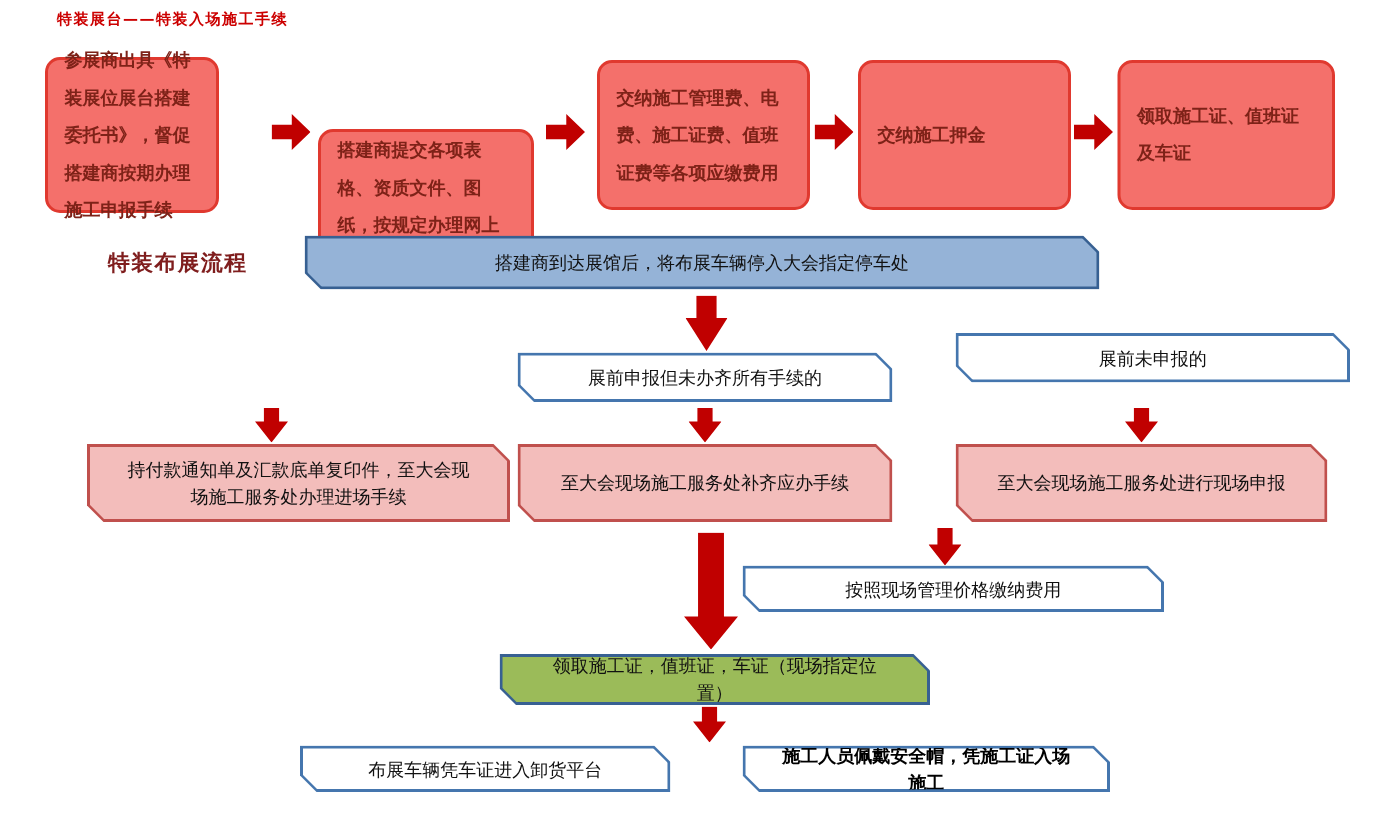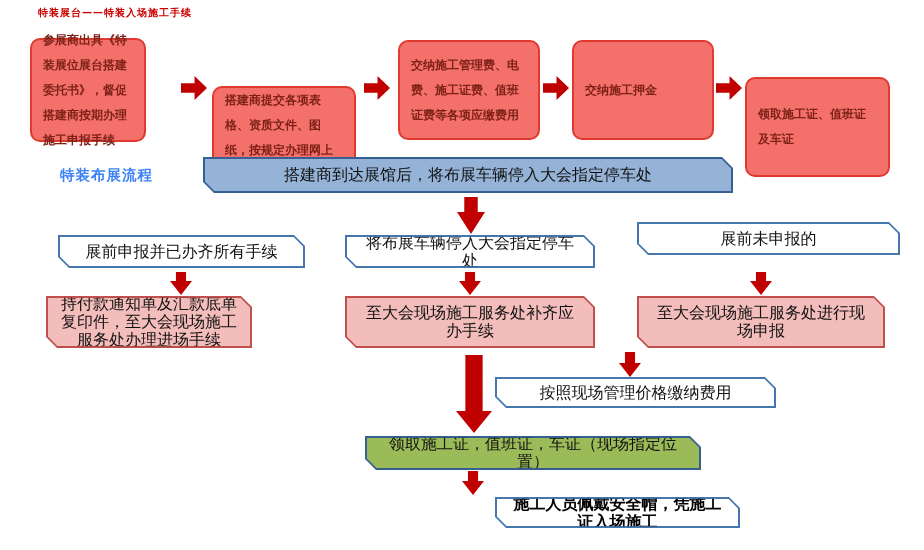--- a/index.html
+++ b/index.html
@@ -4,40 +4,40 @@
 <style>
   html,body{margin:0;padding:0;background:#ffffff;}
   .stage{
     position:relative;width:924px;height:550px;background:#ffffff;overflow:hidden;
     font-family:"DejaVu Sans","Liberation Sans",sans-serif;
   }
   .abs{position:absolute;box-sizing:border-box;}
 
   
   .main-title{left:38px;top:6px;font-size:10px;font-weight:bold;color:#cc0000;letter-spacing:1px;}
-  .section-label{left:60px;top:166px;font-size:14.5px;font-weight:bold;color:#3b82f6;letter-spacing:1px;}
+  .section-label{left:72px;top:166px;font-size:14.5px;font-weight:bold;color:#7f1d1d;letter-spacing:1px;}
 
   
   .rbox{
     border:2px solid #e0392f;border-radius:10px;background:#f4706b;color:#7e2218;
     font-size:12px;line-height:25px;display:flex;align-items:center;
     padding:2px 11px;font-weight:bold;
   }
   .rbox span{display:block;text-align:left;}
 
   
   .snip{
     background:var(--bd);
     clip-path:polygon(0 0, calc(100% - 11px) 0, 100% 11px, 100% 100%, 11px 100%, 0 calc(100% - 11px));
   }
   .snip .inner{
     position:absolute;inset:1.7px;background:var(--bg);
     clip-path:polygon(0 0, calc(100% - 10px) 0, 100% 10px, 100% 100%, 10px 100%, 0 calc(100% - 10px));
     display:flex;align-items:center;justify-content:center;text-align:center;
-    font-size:16px;color:#111111;line-height:18px;padding:0 12px;box-sizing:border-box;
+    font-size:12px;color:#111111;line-height:18px;padding:0 24px;box-sizing:border-box;
   }
   .bold .inner{font-weight:bold;color:#000;}
 
   
   .arr-r{
     background:#c00000;
     clip-path:polygon(0 30%, 52% 30%, 52% 0, 100% 50%, 52% 100%, 52% 70%, 0 70%);
   }
   .arr-d{
     background:#c00000;
@@ -69,62 +69,62 @@
   <div class="abs rbox" style="left:398px;top:40px;width:142px;height:100px;">
     <span>交纳施工管理费、电费、施工证费、值班证费等各项应缴费用</span>
   </div>
   <div class="abs arr-r" style="left:543px;top:76px;width:26px;height:24px;"></div>
 
   <div class="abs rbox" style="left:572px;top:40px;width:142px;height:100px;">
     <span>交纳施工押金</span>
   </div>
   <div class="abs arr-r" style="left:716px;top:76px;width:26px;height:24px;"></div>
 
-  <div class="abs rbox" style="left:745px;top:40px;width:145px;height:100px;margin-top:37px;">
+  <div class="abs rbox" style="left:745px;top:40px;width:145px;height:100px;">
     <span>领取施工证、值班证及车证</span>
   </div>
 
   <div class="abs snip" style="--bd:#376092;--bg:#95b3d7;left:203px;top:157px;width:530px;height:36px;">
     <div class="inner">搭建商到达展馆后，将布展车辆停入大会指定停车处</div>
   </div>
   <div class="abs arr-d-lg" style="left:457px;top:197px;width:28px;height:37px;"></div>
 
-  <div class="abs snip" style="--bd:#4576ae;--bg:#ffffff;left:58px;top:235px;width:247px;height:33px;">
-    <div class="inner">展前申报并已办齐所有手续</div>
-  </div>
   <div class="abs snip" style="--bd:#4576ae;--bg:#ffffff;left:345px;top:235px;width:250px;height:33px;">
-    <div class="inner">将布展车辆停入大会指定停车处</div>
+    <div class="inner">展前申报但未办齐所有手续的</div>
   </div>
   <div class="abs snip" style="--bd:#4576ae;--bg:#ffffff;left:637px;top:222px;width:263px;height:33px;">
     <div class="inner">展前未申报的</div>
   </div>
 
   <div class="abs arr-d" style="left:170px;top:272px;width:22px;height:23px;"></div>
   <div class="abs arr-d" style="left:459px;top:272px;width:22px;height:23px;"></div>
   <div class="abs arr-d" style="left:750px;top:272px;width:22px;height:23px;"></div>
 
-  <div class="abs snip" style="--bd:#c0504d;--bg:#f3bdbb;left:46px;top:296px;width:206px;height:52px;">
+  <div class="abs snip" style="--bd:#c0504d;--bg:#f3bdbb;left:58px;top:296px;width:282px;height:52px;">
     <div class="inner">持付款通知单及汇款底单复印件，至大会现场施工服务处办理进场手续</div>
   </div>
   <div class="abs snip" style="--bd:#c0504d;--bg:#f3bdbb;left:345px;top:296px;width:250px;height:52px;">
     <div class="inner">至大会现场施工服务处补齐应办手续</div>
   </div>
   <div class="abs snip" style="--bd:#c0504d;--bg:#f3bdbb;left:637px;top:296px;width:248px;height:52px;">
     <div class="inner">至大会现场施工服务处进行现场申报</div>
   </div>
 
   <div class="abs arr-d-lg" style="left:456px;top:355px;width:36px;height:78px;"></div>
   <div class="abs arr-d" style="left:619px;top:352px;width:22px;height:25px;"></div>
 
   <div class="abs snip" style="--bd:#4576ae;--bg:#ffffff;left:495px;top:377px;width:281px;height:31px;">
     <div class="inner">按照现场管理价格缴纳费用</div>
   </div>
 
-  <div class="abs snip" style="--bd:#376092;--bg:#9bbb59;left:333px;top:436px;width:336px;height:34px;margin-left:32px;">
+  <div class="abs snip" style="--bd:#376092;--bg:#9bbb59;left:333px;top:436px;width:287px;height:34px;">
     <div class="inner">领取施工证，值班证，车证（现场指定位置）</div>
   </div>
   <div class="abs arr-d" style="left:462px;top:471px;width:22px;height:24px;"></div>
 
+  <div class="abs snip" style="--bd:#4576ae;--bg:#ffffff;left:200px;top:497px;width:247px;height:31px;">
+    <div class="inner">布展车辆凭车证进入卸货平台</div>
+  </div>
   <div class="abs snip bold" style="--bd:#4576ae;--bg:#ffffff;left:495px;top:497px;width:245px;height:31px;">
     <div class="inner">施工人员佩戴安全帽，凭施工证入场施工</div>
   </div>
 
 </div>
 
 </body></html>

